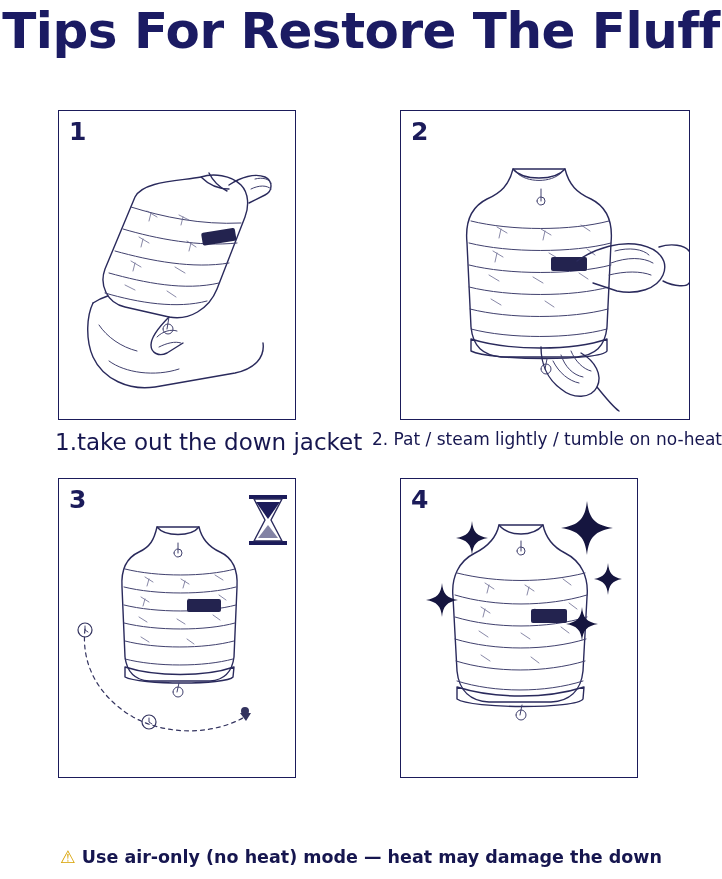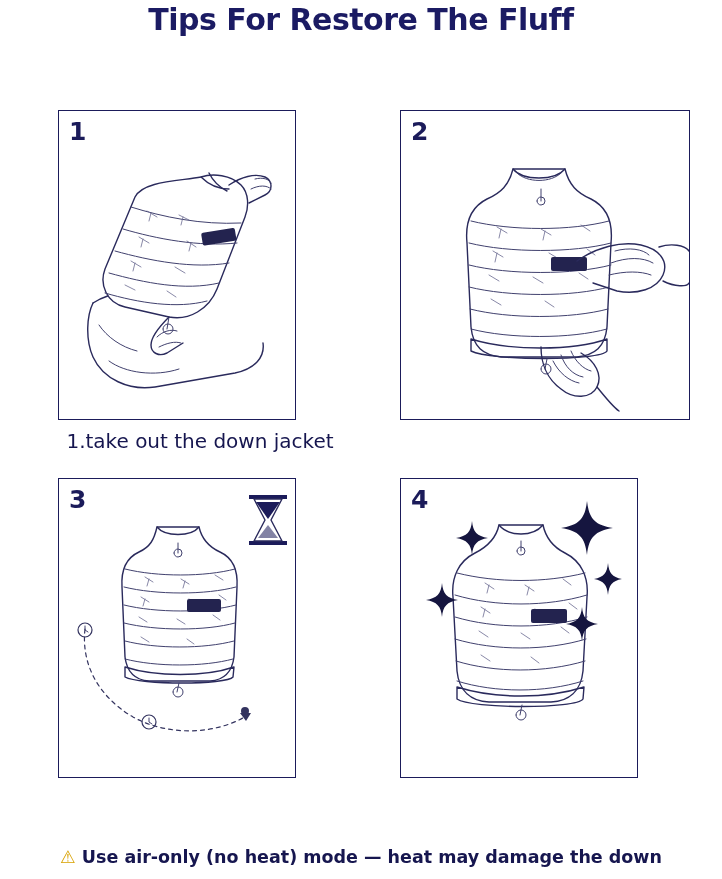--- a/index.html
+++ b/index.html
@@ -20,21 +20,21 @@
     width: 722px;
     height: 879px;
     background: #ffffff;
   }
   .title {
     position: absolute;
     top: 2px;
     left: 0;
     width: 722px;
     text-align: center;
-    font-size: 30px;
+    font-size: 50px;
     font-weight: bold;
     letter-spacing: -0.5px;
     color: #1b1b63;
     font-family: "DejaVu Sans", sans-serif;
   }
 
   .cell {
     position: absolute;
   }
   .panel {
@@ -47,21 +47,21 @@
     position: absolute;
     top: 6px;
     left: 10px;
     font-size: 25px;
     font-weight: bold;
     color: #1b1b5a;
     font-family: "DejaVu Sans", sans-serif;
   }
   .caption {
     text-align: center;
-    font-size: 20px;
+    font-size: 23px;
     color: #16164f;
     margin-top: 9px;
     font-family: "DejaVu Sans", sans-serif;
     white-space: nowrap;
   }
   .caption.wide {
     font-size: 17px;
   }
 
   .footer {
@@ -178,20 +178,21 @@
           <path class="ln" d="M258 136 C270 132 284 134 288 140 M262 170 C274 176 286 176 288 172"></path>
         </g>
 
         <g>
           <path class="ln" d="M140 236 C140 252 146 268 160 278 C172 288 190 288 196 276 C202 264 194 250 180 242"></path>
           <path class="ln-thin" d="M152 250 C158 262 168 270 178 272 M160 244 C164 256 172 264 182 266 M170 240 C174 250 182 258 190 260"></path>
           <path class="ln" d="M196 276 C204 286 212 296 218 300"></path>
         </g>
       </svg>
     </div>
+    <div class="caption wide">2. Pat / steam lightly / tumble on no-heat</div>
   </div>
 
   <div class="cell" style="left:55px; top:478px; width:290px;">
     <div class="panel" style="width:238px; height:300px; margin-left:3px;">
       <div class="panel-num">3</div>
       <svg width="236" height="298" viewBox="0 0 236 298">
 
         <g>
           <rect x="190" y="16" width="38" height="4" fill="#1b1b5a"></rect>
           <rect x="190" y="62" width="38" height="4" fill="#1b1b5a"></rect>

